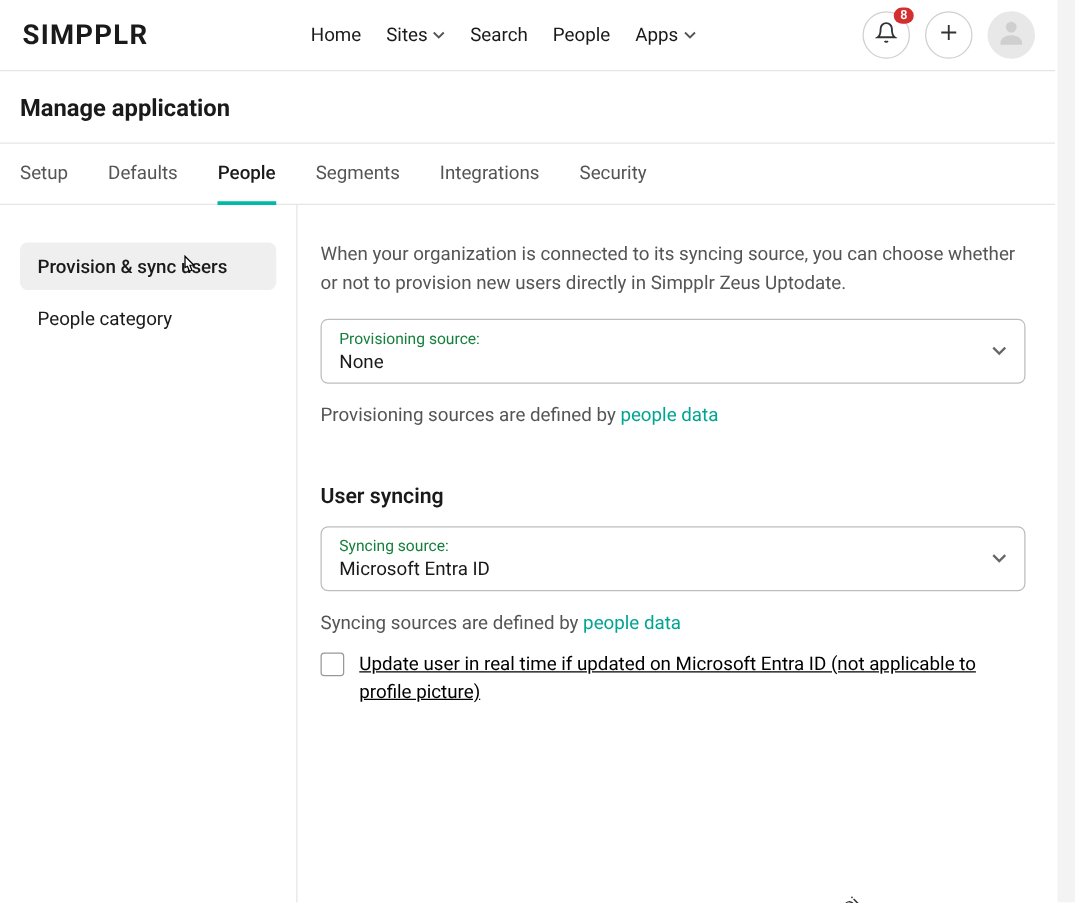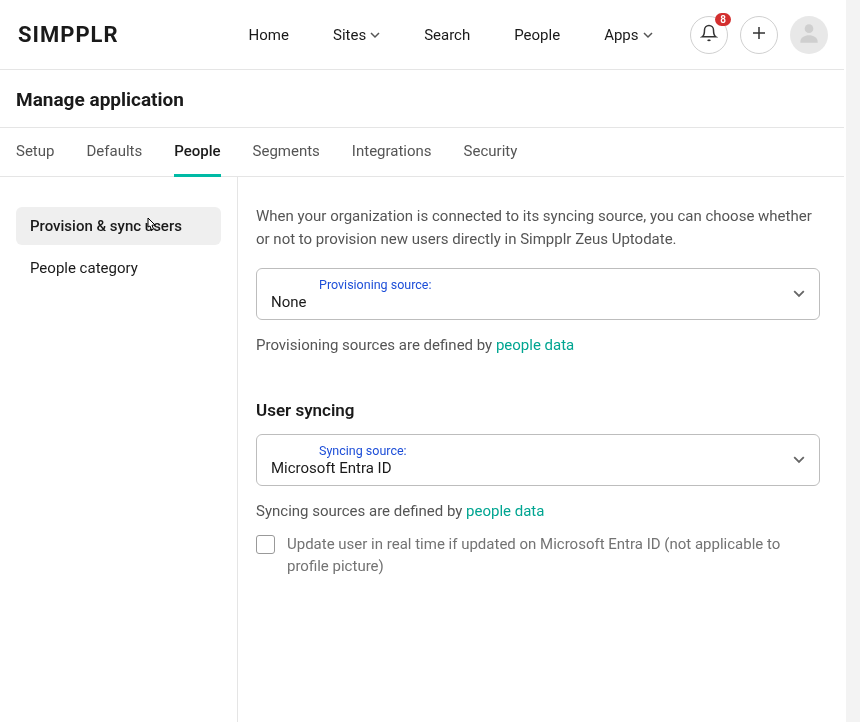--- a/index.html
+++ b/index.html
@@ -1,21 +1,21 @@
 <!DOCTYPE html>
 <html><head>
   <meta charset="utf-8">
   <style>
     * { box-sizing: border-box; margin: 0; padding: 0; }
     body { font-family: -apple-system, BlinkMacSystemFont, "Segoe UI", Roboto, Helvetica, Arial, sans-serif; color: #1a1a1a; background: #fff; width: 860px; height: 722px; overflow: hidden; position: relative; }
     
-    .topbar { height: 70px; border-bottom: 1px solid #e5e5e5; display: flex; align-items: center; padding: 0 16px; }
+    .topbar { height: 57px; border-bottom: 1px solid #e5e5e5; display: flex; align-items: center; padding: 0 16px; }
     .logo { font-weight: 700; font-size: 22px; letter-spacing: 1px; display: flex; align-items: center; }
     .logo-mark { display: inline-block; margin-right: 2px; }
-    .nav { display: flex; gap: 44px; margin-left: 130px; align-items: center; }
+    .nav { display: flex; gap: 20px; margin-left: 130px; align-items: center; }
     .nav-item { font-size: 15px; color: #1a1a1a; cursor: pointer; display: flex; align-items: center; gap: 4px; }
     .chev { width: 10px; height: 10px; }
     .topbar-right { margin-left: auto; display: flex; align-items: center; gap: 12px; }
     .icon-btn { width: 38px; height: 38px; border-radius: 50%; border: 1px solid #d0d0d0; background: #fff; display: flex; align-items: center; justify-content: center; cursor: pointer; position: relative; }
     .badge { position: absolute; top: -4px; right: -4px; background: #d32f2f; color: #fff; font-size: 10px; font-weight: 600; border-radius: 10px; padding: 1px 5px; min-width: 16px; text-align: center; }
     .avatar { width: 38px; height: 38px; border-radius: 50%; background: #e8e8e8; display: flex; align-items: center; justify-content: center; cursor: pointer; }
     
     .page-header { padding: 18px 16px 16px; border-bottom: 1px solid #e5e5e5; }
     .page-title { font-size: 19px; font-weight: 700; }
     
@@ -27,30 +27,30 @@
     .sidebar { width: 238px; padding: 30px 16px 16px; border-right: 1px solid #e5e5e5; }
     .side-item { padding: 10px 14px; font-size: 15px; border-radius: 6px; cursor: pointer; margin-bottom: 4px; position: relative; }
     .side-item.active { background: #efefef; font-weight: 500; }
     .cursor-icon { position: absolute; left: 127px; top: 9px; pointer-events: none; }
     
     .content { flex: 1; padding: 28px 24px 16px 18px; overflow-y: auto; position: relative; }
     .section-title { font-size: 17px; font-weight: 600; margin-bottom: 14px; }
     .section-desc { font-size: 15px; color: #555; line-height: 1.5; margin-bottom: 18px; }
     
     .select-box { border: 1px solid #bdbdbd; border-radius: 6px; padding: 8px 14px 8px 14px; cursor: pointer; position: relative; margin-bottom: 16px; }
-    .select-label { font-size: 12.5px; color: #1d4ed8; margin-bottom: 1px; margin-left: 48px; }
+    .select-label { font-size: 12.5px; color: #15803d; margin-bottom: 1px; }
     .select-value { font-size: 15px; color: #1a1a1a; }
     .select-chev { position: absolute; right: 14px; top: 50%; transform: translateY(-50%); }
     
     .defined-by { font-size: 15px; color: #555; margin-bottom: 46px; }
     .link { color: #00a591; cursor: pointer; }
     
     .checkbox-row { display: flex; gap: 12px; align-items: flex-start; margin-top: 14px; }
     .checkbox { width: 19px; height: 19px; border: 1.5px solid #999; border-radius: 3px; flex-shrink: 0; cursor: pointer; margin-top: 1px; }
-    .checkbox-label { font-size: 15px; color: #737373; line-height: 1.45; }
+    .checkbox-label { font-size: 15px; color: #000000; line-height: 1.45; text-decoration: underline; }
     
     .diag-text { position: absolute; font-size: 13px; color: #333; transform: rotate(-45deg); transform-origin: left bottom; }
     .diag1 { bottom: -10px; left: 445px; }
     
     .scrollbar-stub { position: absolute; right: 0; top: 0; width: 14px; height: 100%; background: #f3f3f3; }
     .outer { position: relative; width: 844px; height: 722px; }
   </style>
 </head>
 <body>
 

